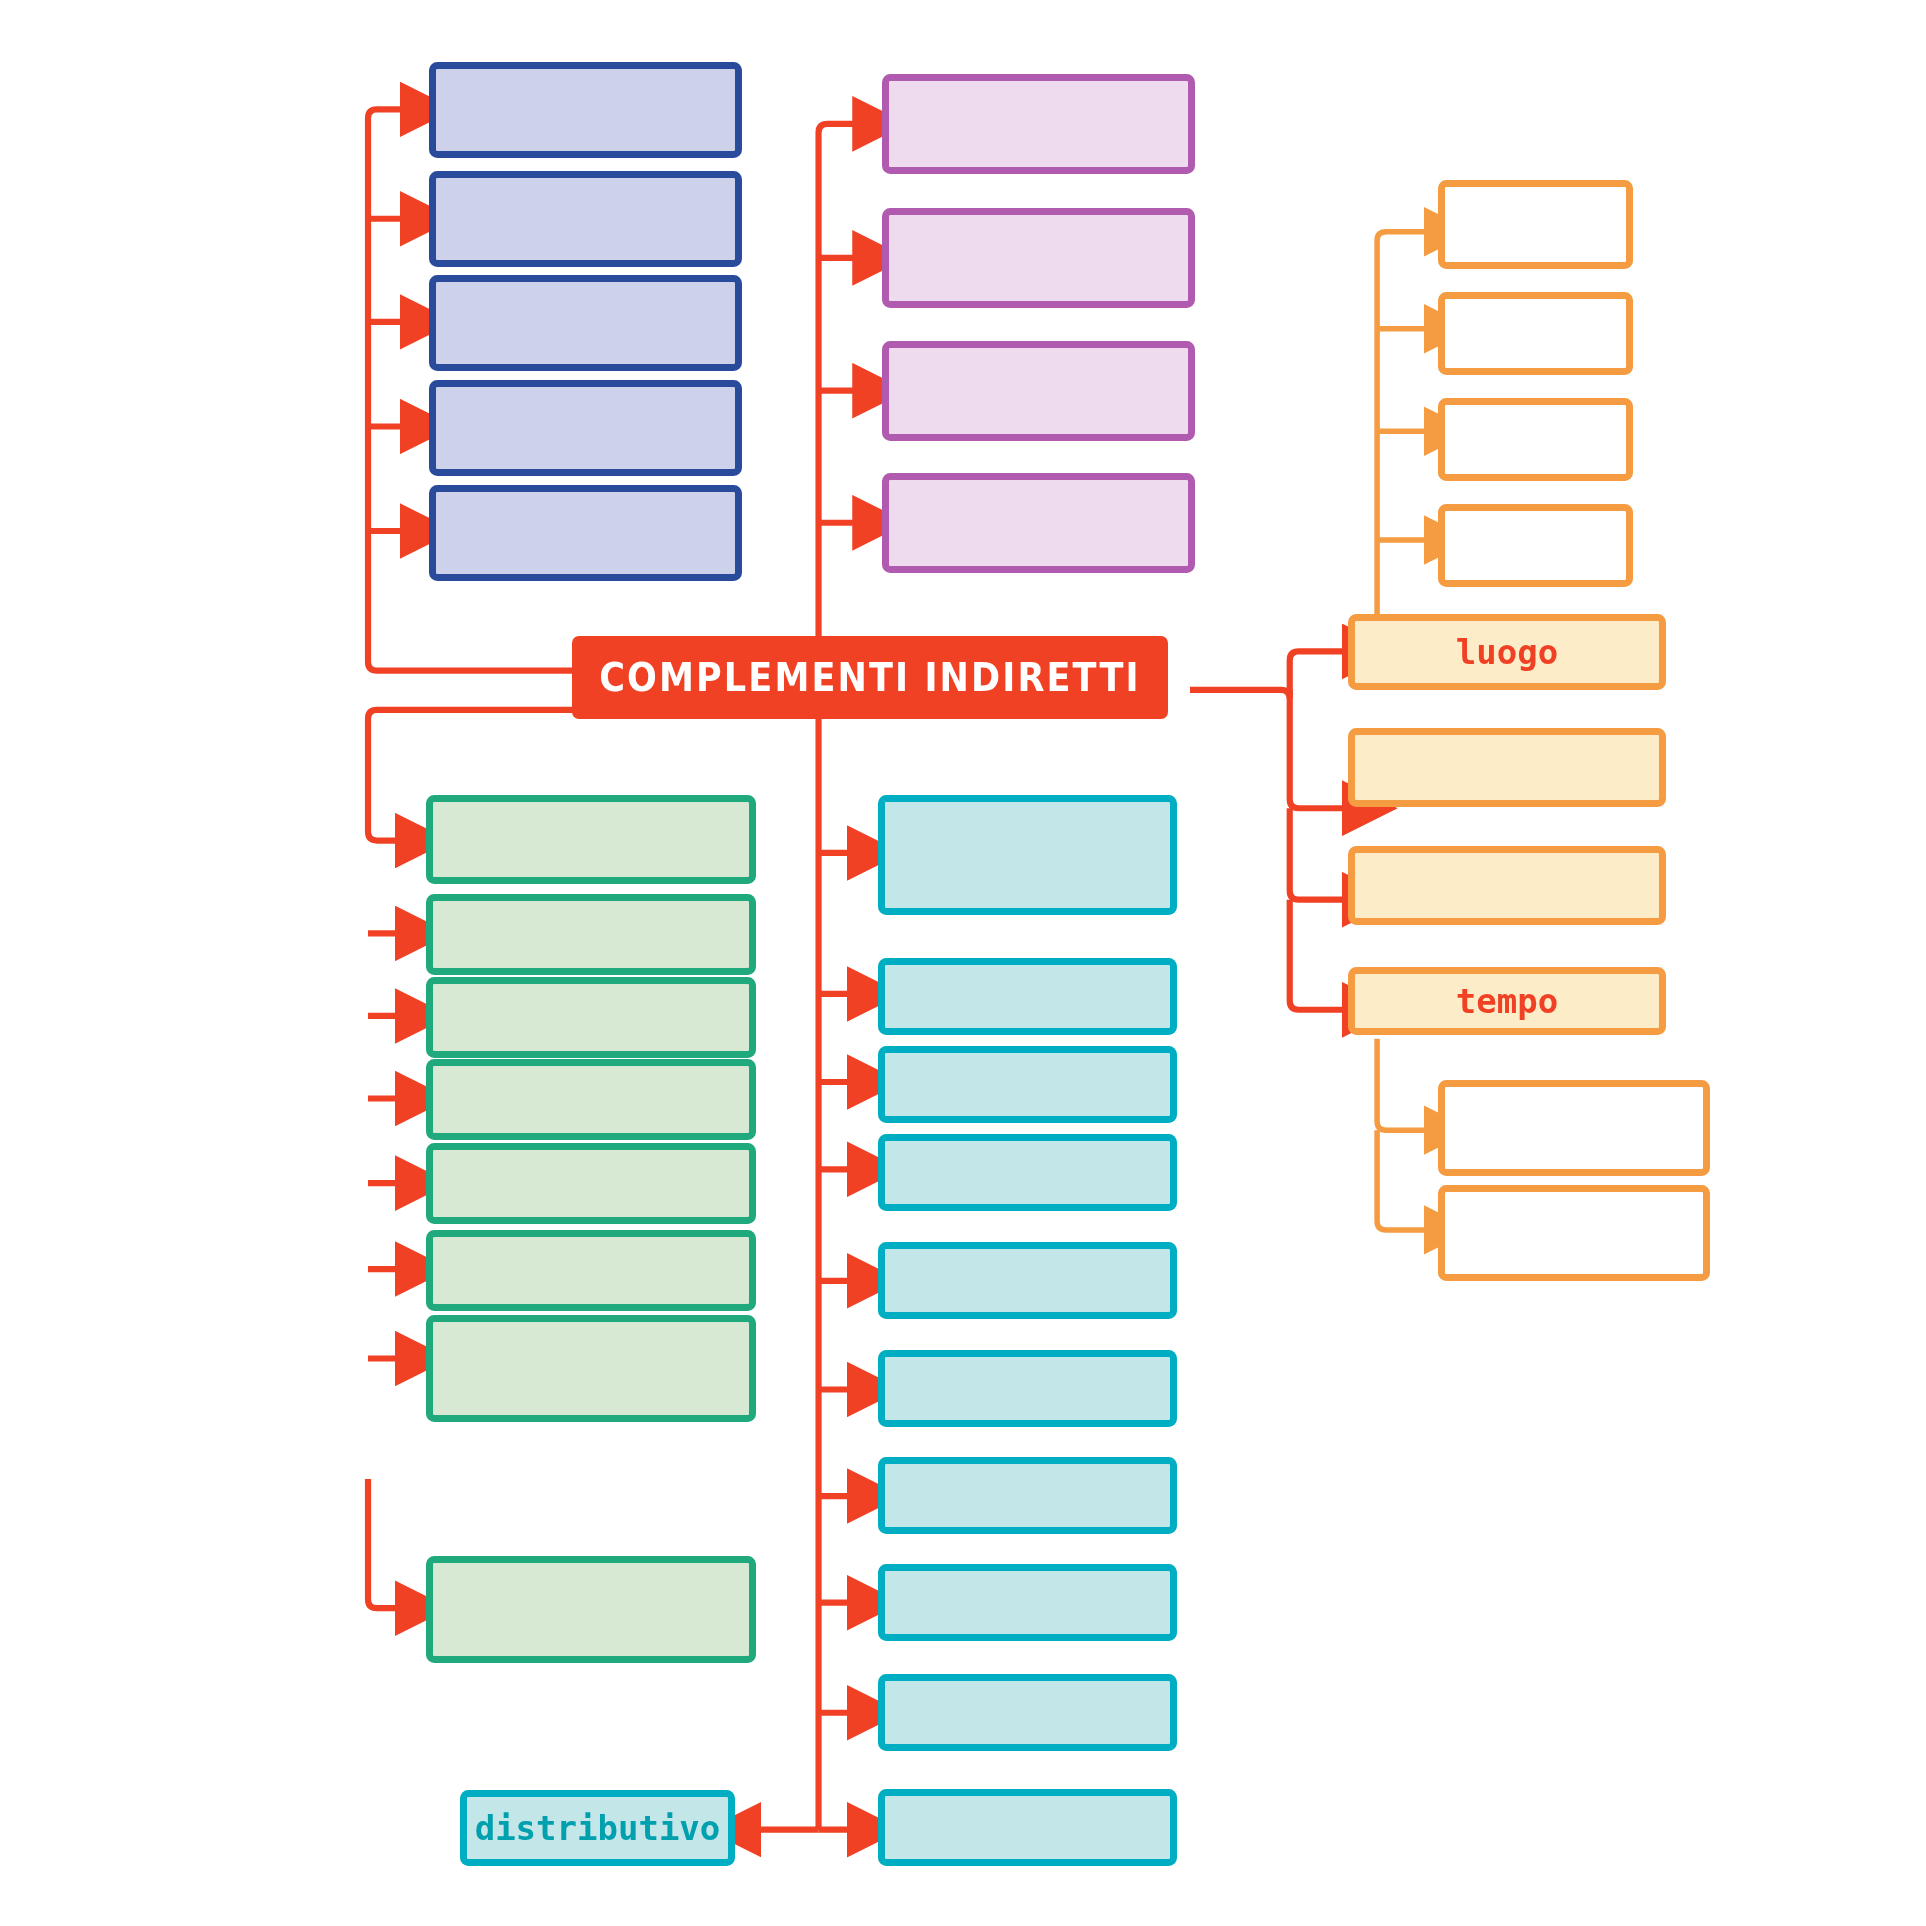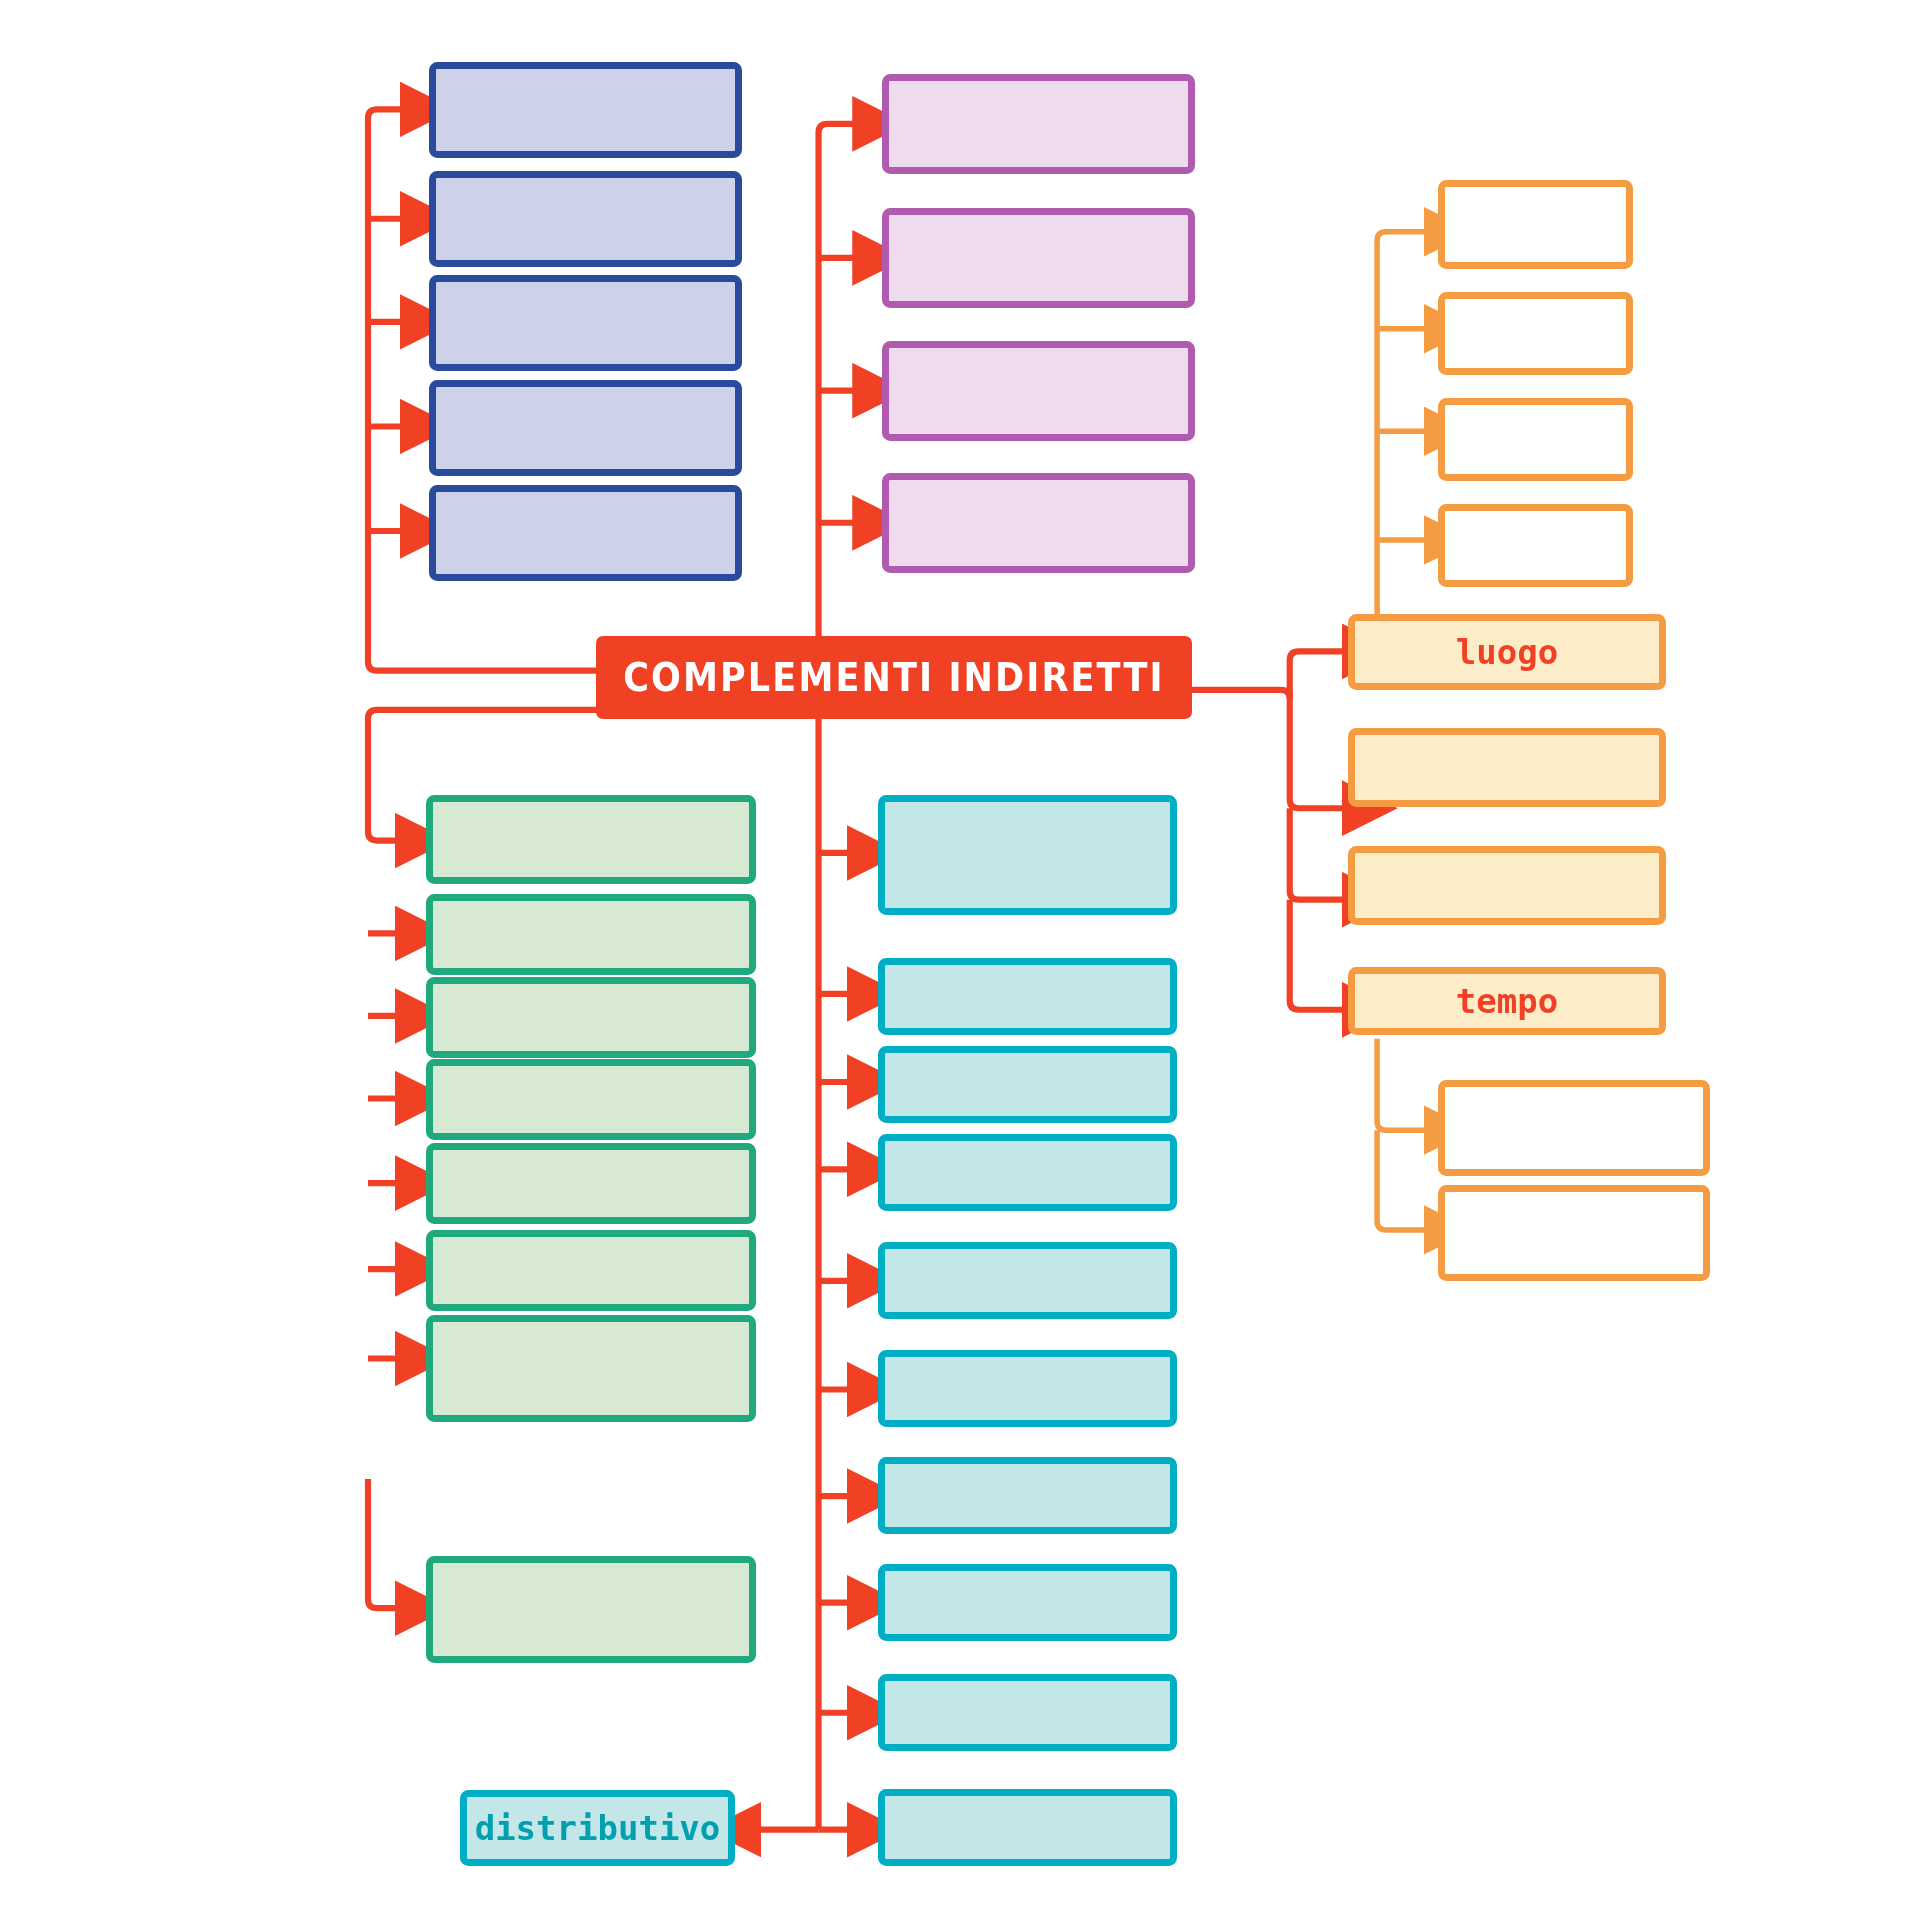--- a/index.html
+++ b/index.html
@@ -107,21 +107,21 @@
       <path d="M2002,910 L2002,350 Q2002,337 2015,337 L2078,337" marker-end="url(#ar-or)"></path>
       <path d="M2002,478 L2078,478" marker-end="url(#ar-or)"></path>
       <path d="M2002,627 L2078,627" marker-end="url(#ar-or)"></path>
       <path d="M2002,785 L2078,785" marker-end="url(#ar-or)"></path>
 
       <path d="M2002,1510 L2002,1630 Q2002,1643 2015,1643 L2078,1643" marker-end="url(#ar-or)"></path>
       <path d="M2002,1643 L2002,1775 Q2002,1788 2015,1788 L2078,1788" marker-end="url(#ar-or)"></path>
     </g>
   </svg>
 
-  <div id="center-node" style="left:596px;top:636px;width:596px;height:83px;">
+  <div id="center-node" style="left:572px;top:636px;width:596px;height:83px;">
     <span class="lbl">COMPLEMENTI INDIRETTI</span>
   </div>
 
   <div class="node n-blue" style="left:429px;top:62px;width:313px;height:96px;">
     <span class="lbl"></span>
     </div>
   <div class="node n-blue" style="left:429px;top:171px;width:313px;height:96px;">
     <span class="lbl"></span>
     </div>
   <div class="node n-blue" style="left:429px;top:275px;width:313px;height:96px;">

